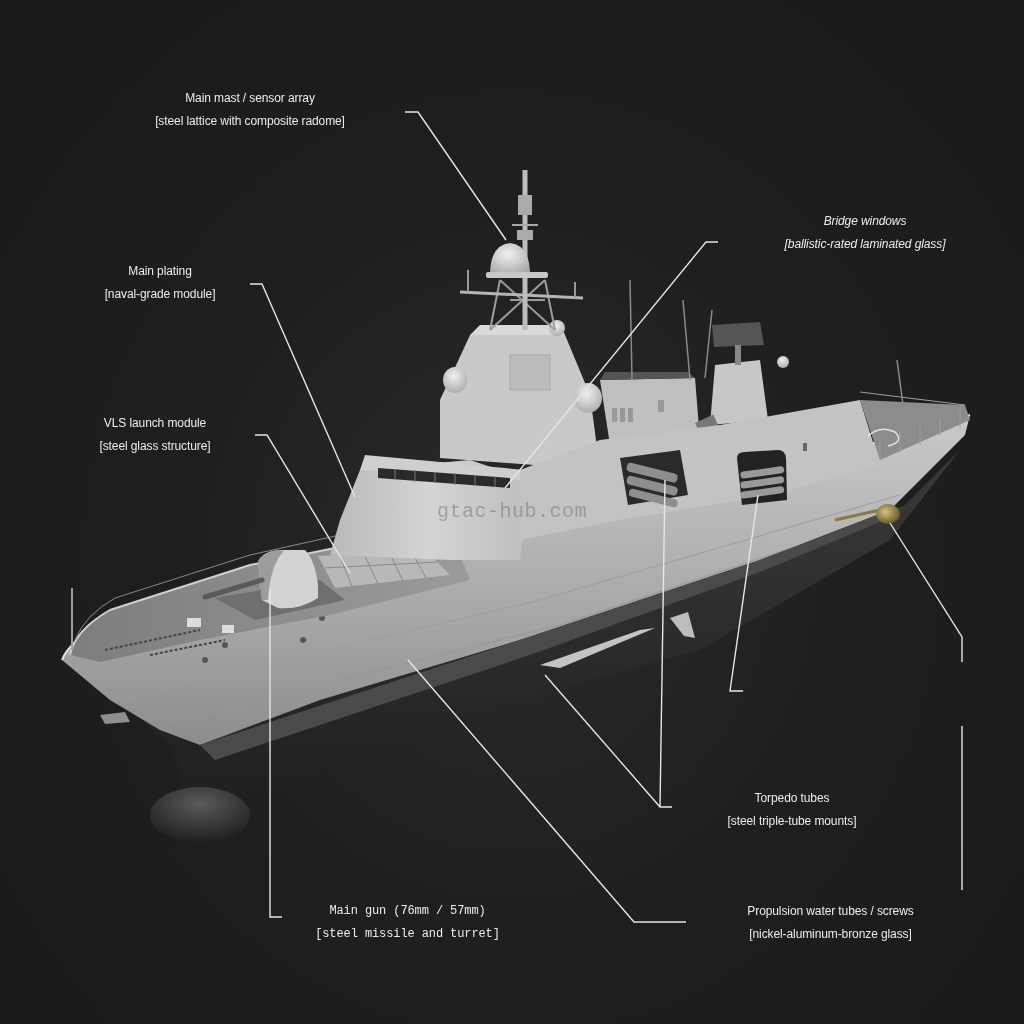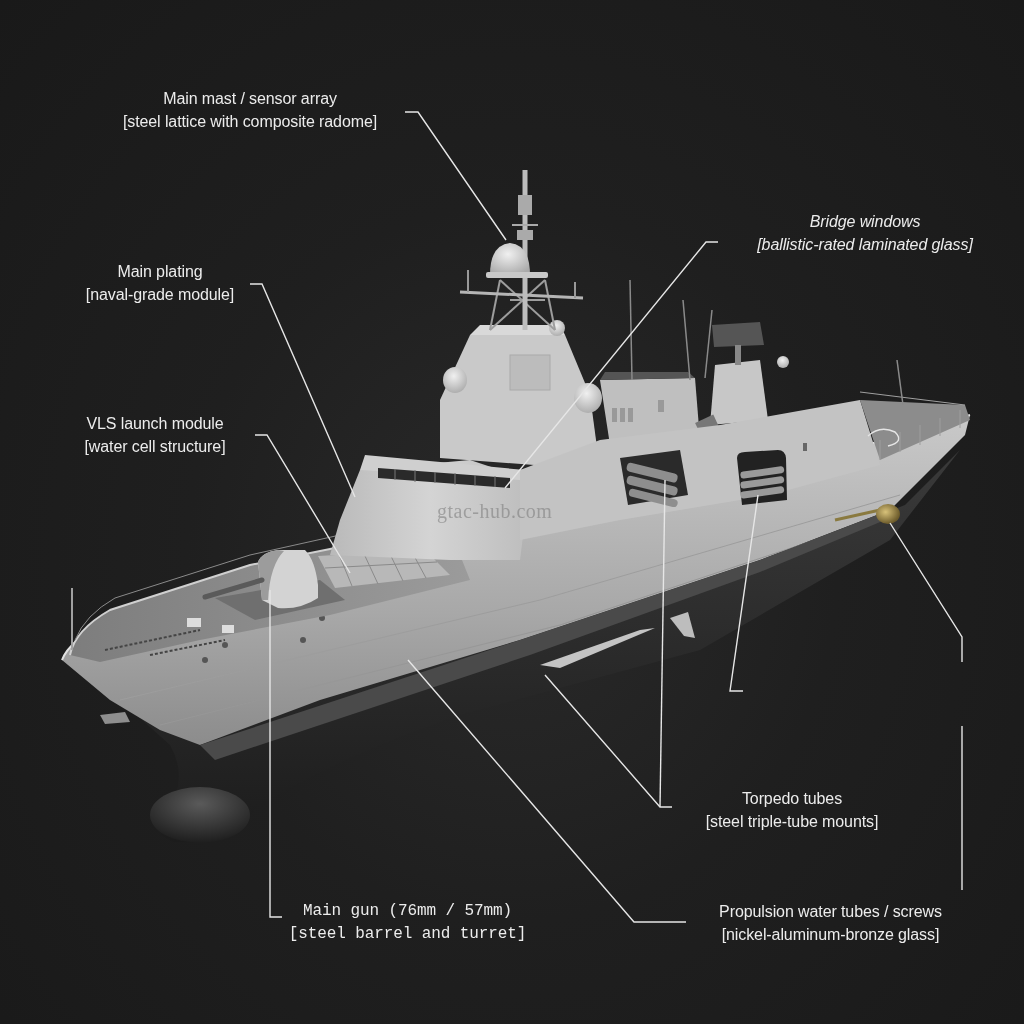--- a/index.html
+++ b/index.html
@@ -1,25 +1,25 @@
 <!DOCTYPE html>
 <html><head>
 <meta charset="utf-8">
 <style>
   html, body { margin:0; padding:0; background:#1d1d1d; }
   body { width:1024px; height:1024px; position:relative; overflow:hidden;
          font-family:"Liberation Sans", "DejaVu Sans", sans-serif; }
   #stage { position:absolute; left:0; top:0; width:1024px; height:1024px;
            background: radial-gradient(ellipse at 50% 55%, #2a2a2a 0%, #1f1f1f 45%, #191919 100%); }
   svg#ship { position:absolute; left:0; top:0; }
-  .label { position:absolute; color:#ececec; font-size:16px; line-height:23px;
+  .label { position:absolute; color:#ececec; font-size:12px; line-height:23px;
            text-align:center; white-space:nowrap; letter-spacing:-0.1px; }
   .label .sub { display:block; }
   .watermark { position:absolute; left:437px; top:500px; font-size:20px; color:rgba(120,120,120,0.55);
-               font-family:Liberation Serif, serif; letter-spacing:0.5px; }
+               font-family:Liberation Mono, monospace; letter-spacing:0.5px; }
 </style>
 </head>
 <body>
 
 <div id="stage">
 
   <svg id="ship" width="1024" height="1024" viewBox="0 0 1024 1024">
     <defs>
       <linearGradient id="hullSide" x1="0" y1="0" x2="0" y2="1">
         <stop offset="0" stop-color="#c9c9c9"></stop>
@@ -236,31 +236,31 @@
     <span class="sub">[ballistic-rated laminated glass]</span>
   </div>
 
   <div class="label" style="left:70px; top:260px; width:180px;">
     <span class="sub">Main plating</span>
     <span class="sub">[naval-grade module]</span>
   </div>
 
   <div class="label" style="left:60px; top:412px; width:190px;">
     <span class="sub">VLS launch module</span>
-    <span class="sub">[water cell structure]</span>
+    <span class="sub">[steel glass structure]</span>
   </div>
 
 
   <div class="label" style="left:672px; top:787px; width:240px;">
     <span class="sub">Torpedo tubes</span>
     <span class="sub">[steel triple-tube mounts]</span>
   </div>
 
   <div class="label" style="left:285px; top:900px; width:245px;font-family:Liberation Mono, monospace;">
     <span class="sub">Main gun (76mm / 57mm)</span>
-    <span class="sub">[steel barrel and turret]</span>
+    <span class="sub">[steel missile and turret]</span>
   </div>
 
   <div class="label" style="left:688px; top:900px; width:285px;">
     <span class="sub">Propulsion water tubes / screws</span>
     <span class="sub">[nickel-aluminum-bronze glass]</span>
   </div>
 </div>
 
 </body></html>

